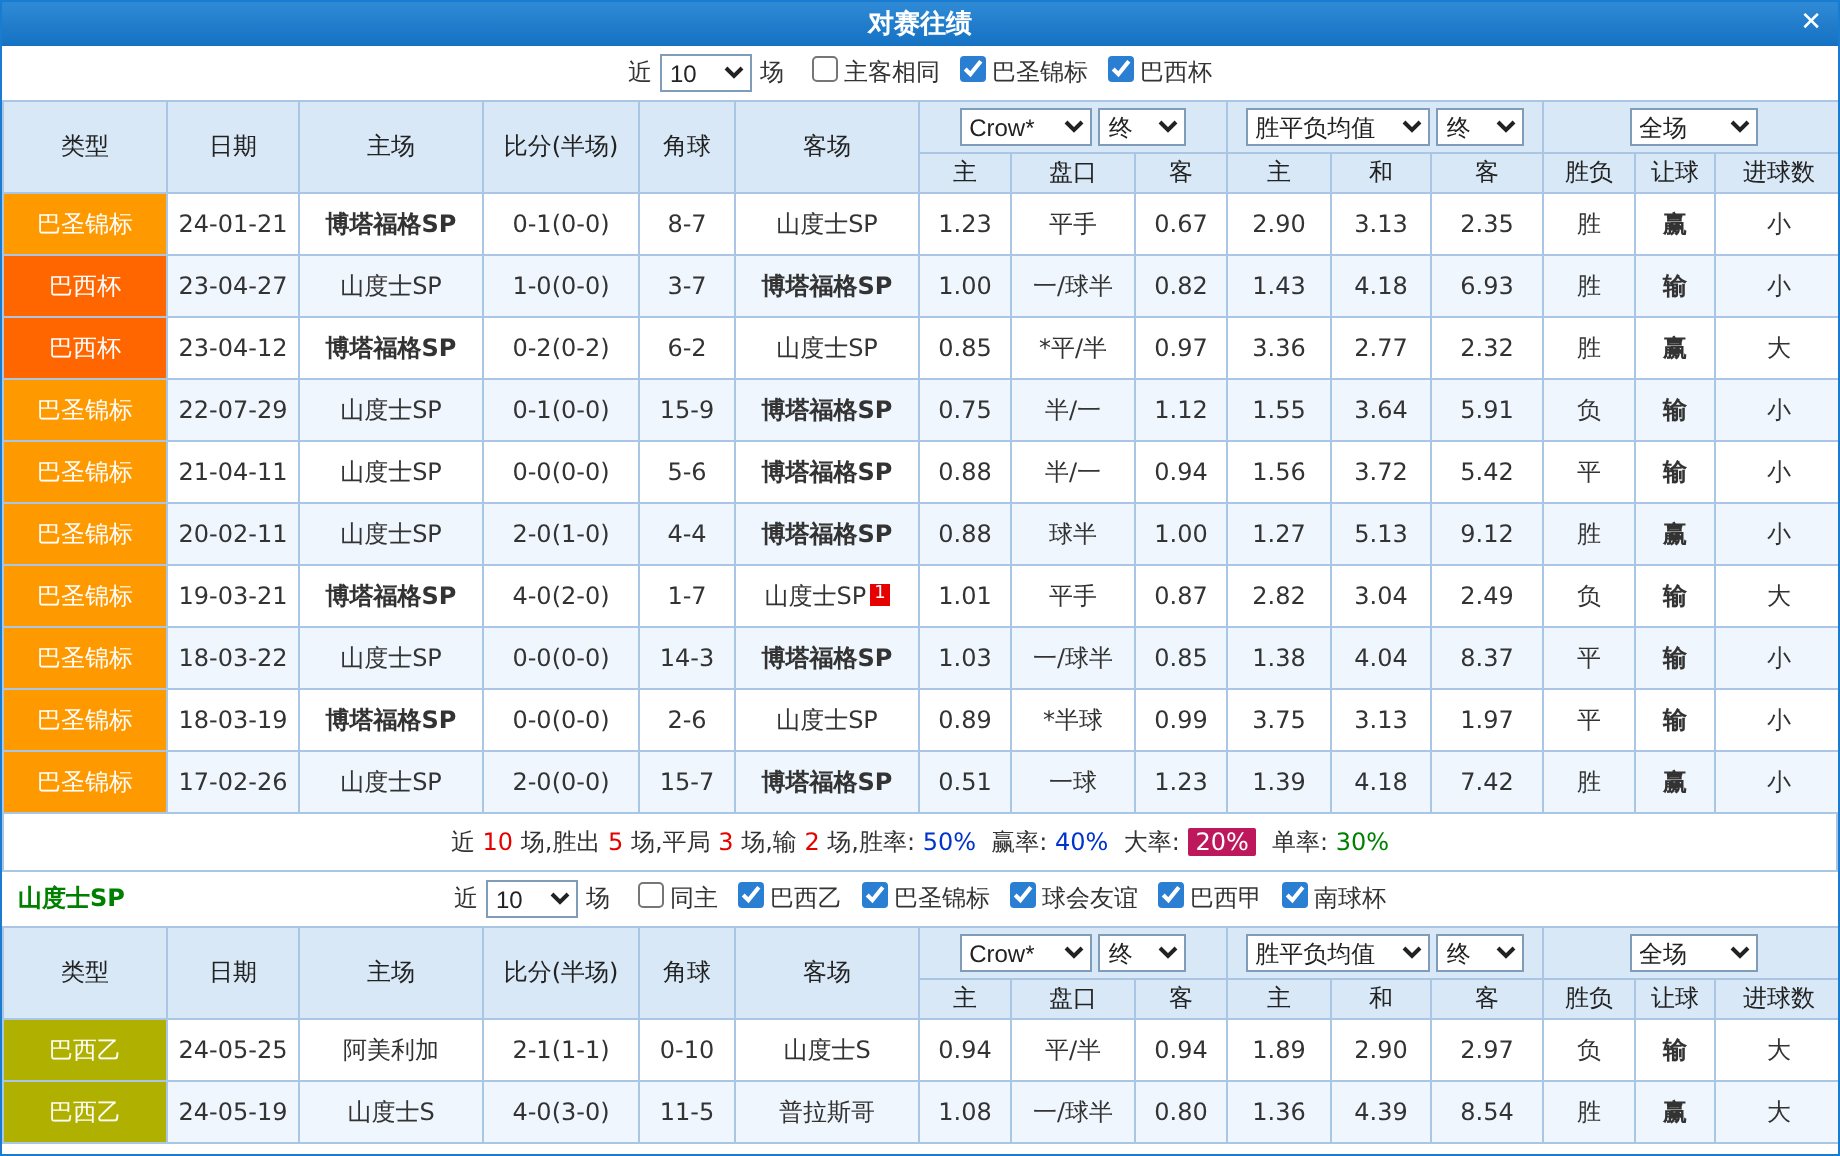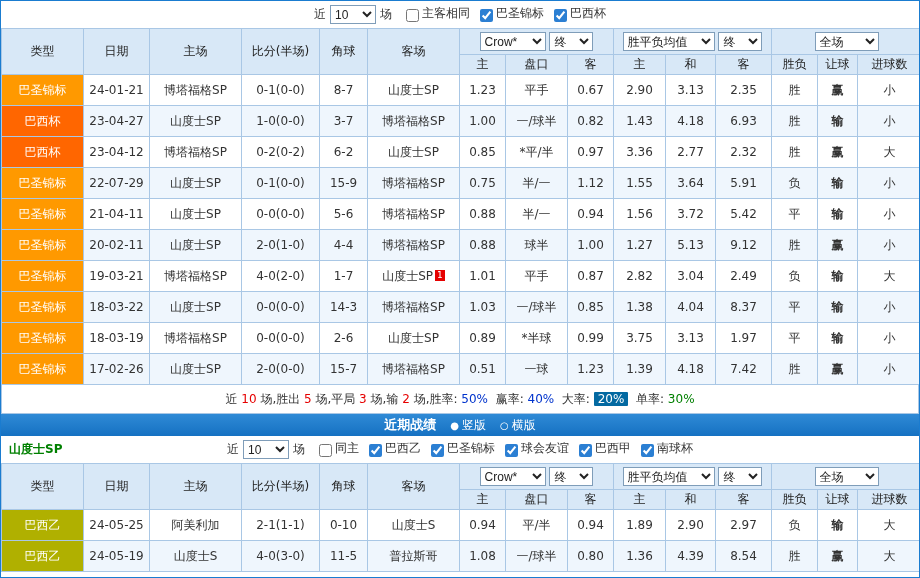--- a/index.html
+++ b/index.html
@@ -4,21 +4,21 @@
 <style>
   html,body{margin:0;padding:0;}
   body{font-family:"DejaVu Sans","Liberation Sans",sans-serif;background:#fff;font-size:12px;color:#333;}
   .page{width:920px;height:578px;overflow:hidden;border:1px solid #1a7cd0;box-sizing:border-box;background:#fff;}
   .titlebar{height:22px;background:linear-gradient(#2f8ad6,#1571c2);color:#fff;display:flex;align-items:center;justify-content:center;position:relative;font-weight:bold;font-size:13px;gap:14px;}
   .close{position:absolute;right:8px;top:0;height:22px;line-height:22px;font-size:13px;font-weight:bold;cursor:pointer;}
   .radio{display:inline-flex;align-items:center;gap:3px;font-weight:normal;font-size:12px;cursor:pointer;}
   .dot{font-size:10px;}
   .filterbar{height:27px;display:flex;align-items:center;justify-content:center;gap:4px;font-size:12px;position:relative;background:#fff;}
   .teamname{position:absolute;left:8px;color:#008000;font-weight:bold;}
-  .cb{display:inline-flex;align-items:flex-end;margin-left:10px;cursor:pointer;}
+  .cb{display:inline-flex;align-items:flex-start;margin-left:10px;cursor:pointer;}
   .cb input{width:13px;height:13px;margin:0 3px 0 0;accent-color:#2b7fd3;}
   select.sel{font-size:12px;height:19px;border:1px solid #7f9db9;background:#fff;color:#222;padding:0;}
   select.count{width:46px;}
   select.w-prov{width:66px;}
   select.w-fin{width:44px;}
   select.w-avg{width:92px;}
   select.w-scope{width:64px;}
   table.grid{width:920px;border-collapse:collapse;table-layout:fixed;}
   .grid th,.grid td{border:1px solid #a9c7e5;text-align:center;overflow:hidden;white-space:nowrap;}
   .grid th{background:#d8e8f7;font-weight:normal;color:#222;font-size:12px;}
@@ -29,33 +29,37 @@
   td.type-cell{color:#fff;font-size:12px;}
   td.type-cell.bg-orange{background:#ff9900;}
   td.type-cell.bg-deeporange{background:#ff6600;}
   td.type-cell.bg-olive{background:#b0b000;}
   tr.alt td.type-cell.bg-orange{background:#ff9900;}
   tr.alt td.type-cell.bg-deeporange{background:#ff6600;}
   tr.alt td.type-cell.bg-olive{background:#b0b000;}
   .c-red{color:#e60000;}
   .c-green{color:#008000;}
   .c-blue{color:#0033cc;}
-  .c-brown{color:#7b3f00;}
+  .c-brown{color:#7b3f00;font-weight:bold;}
   .c-navy{color:#003366;}
   .bold{font-weight:bold;}
-  .badge-green{background:#0369a1;color:#fff;padding:0 4px;border-radius:1px;}
+  .badge-green{background:#be185d;color:#fff;padding:0 4px;border-radius:1px;}
   .summary{height:28px;border:1px solid #a9c7e5;border-top:none;display:flex;align-items:center;justify-content:center;font-size:12px;color:#333;gap:0;}
   .summary span{white-space:pre;}
   .redcard{display:inline-block;background:#e60000;color:#fff;font-size:9px;line-height:11px;padding:0 2px;margin-left:2px;vertical-align:top;transform:translateY(2px);}
 </style>
 </head>
 <body>
 
 <div class="page">
 
+  <div class="titlebar">
+    <span>对赛往绩</span>
+    <span class="close">✕</span>
+  </div>
 
   <div class="filterbar">
     <span>近</span>
     <select class="sel count">
       <option>10</option>
     </select>
     <span>场</span>
     <span id="h2h-filters"><label class="cb">
           <input type="checkbox" style="">
           <span>主客相同</span>
@@ -304,31 +308,20 @@
       <span> 场,胜率: </span>
       <span class="c-blue">50%</span>
       <span>  赢率: </span>
       <span class="c-blue">40%</span>
       <span>  大率: </span>
       <span class="badge-green">20%</span>
       <span>  单率: </span>
       <span class="c-green">30%</span>
     </div>
 
-  <div class="titlebar">
-    <span>近期战绩</span>
-    <span class="radio">
-      <span class="dot">●</span>
-      <span>竖版</span>
-    </span>
-    <span class="radio">
-      <span class="dot">○</span>
-      <span>横版</span>
-    </span>
-  </div>
 
   <div class="filterbar">
     <span class="teamname">山度士SP</span>
     <span>近</span>
     <select class="sel count">
       <option>10</option>
     </select>
     <span>场</span>
     <span id="recent-filters"><label class="cb">
           <input type="checkbox" style="">

